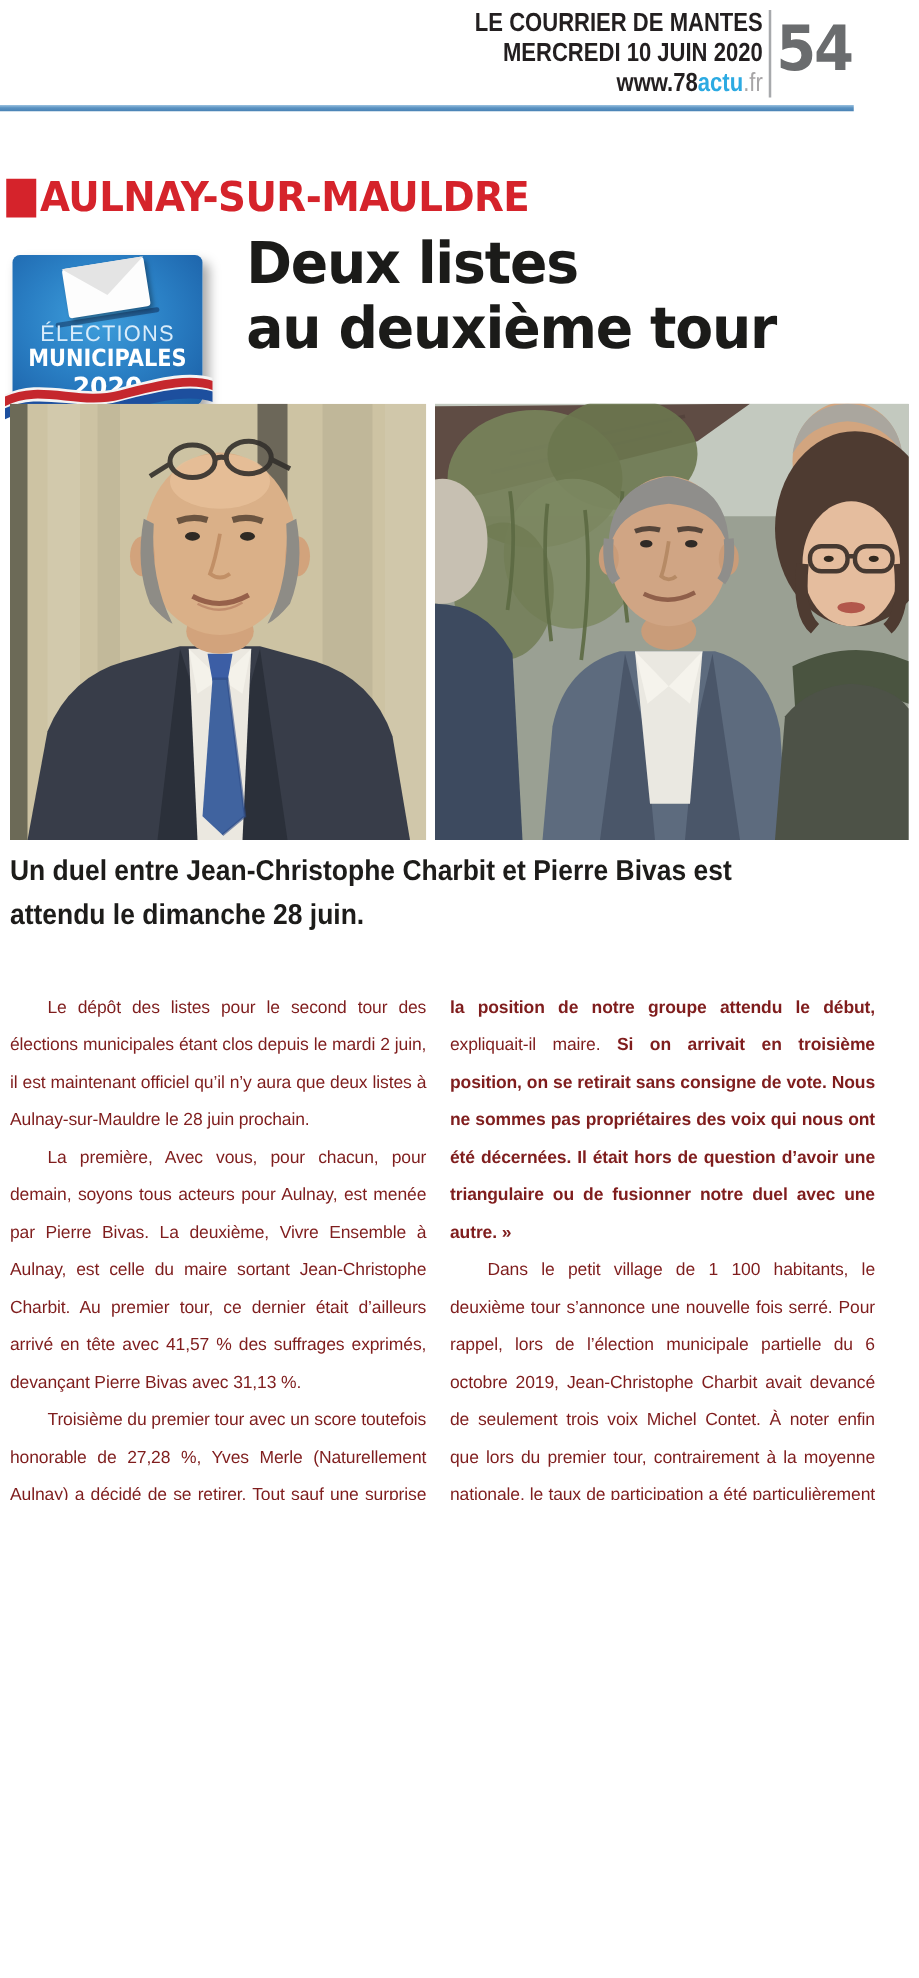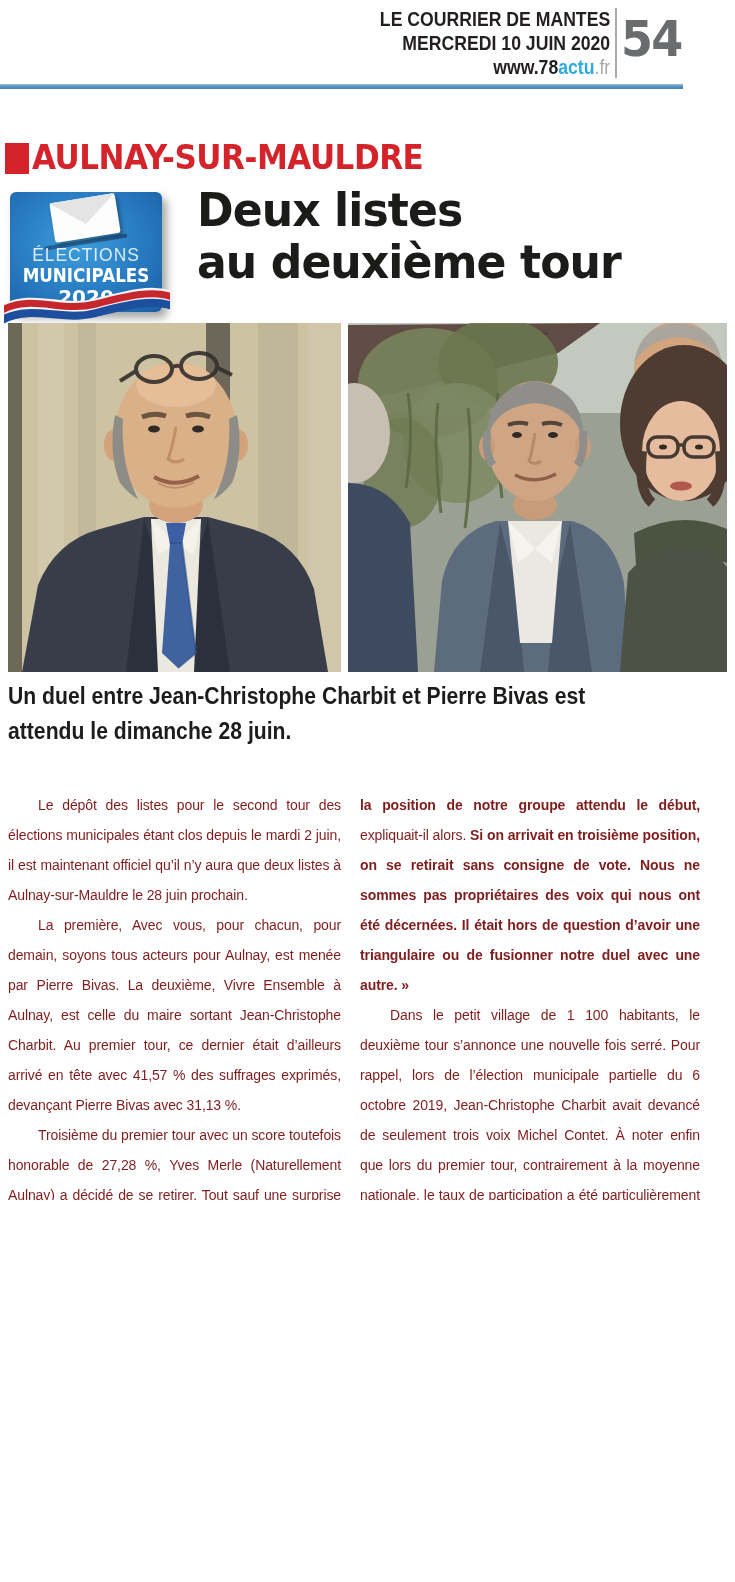--- a/index.html
+++ b/index.html
@@ -20,21 +20,21 @@
              background:linear-gradient(to bottom,#9cc2e0 0%,#5b93c2 45%,#4982b5 100%);}
 
   
   .kicker{position:absolute;left:5px;top:141px;display:flex;align-items:flex-end;}
   .kicker-square{width:24px;height:31px;background:#d5232b;margin-right:3px;}
   .kicker-label{font-family:"DejaVu Sans",sans-serif;font-weight:700;font-size:33px;
                 color:#d5232b;letter-spacing:-0.5px;line-height:1;
                 transform:scaleX(0.94);transform-origin:left center;white-space:nowrap;}
 
   
-  .badge{position:absolute;left:10px;top:192px;width:152px;height:120px;border-radius:6px;
+  .badge{position:absolute;left:10px;top:204px;width:152px;height:120px;border-radius:6px;
          background:radial-gradient(ellipse at 45% 42%,#3f9fdc 0%,#2a7fc4 48%,#1a5da4 100%);
          box-shadow:5px 6px 9px rgba(0,0,0,0.35);}
   .env{position:absolute;left:42px;top:6px;width:66px;height:40px;background:#fdfdfd;
        transform:rotate(-9deg);border-radius:3px;box-shadow:2px 3px 4px rgba(0,0,0,0.35);}
   .env:before{content:'';position:absolute;left:0;top:0;width:0;height:0;
        border-left:33px solid transparent;border-right:33px solid transparent;
        border-top:26px solid #e4e4e4;}
   .env-slot{position:absolute;left:34px;top:48px;width:84px;height:4px;background:rgba(0,0,30,0.35);
        transform:rotate(-9deg);border-radius:2px;}
   .badge-l1{position:absolute;top:53px;width:100%;text-align:center;color:#d9ecfa;
@@ -227,18 +227,18 @@
     <span>attendu le dimanche 28 juin.</span>
   </p>
 
   <div class="col col-left">
       <p class="para indent"><span>Le dépôt des listes pour le second tour des élections municipales étant clos depuis le mardi 2 juin, il est maintenant officiel qu’il n’y aura que deux listes à Aulnay-sur-Mauldre le 28 juin prochain.</span></p>
       <p class="para indent"><span>La première, Avec vous, pour chacun, pour demain, soyons tous acteurs pour Aulnay, est menée par Pierre Bivas. La deuxième, Vivre Ensemble à Aulnay, est celle du maire sortant Jean-Christophe Charbit. Au premier tour, ce dernier était d’ailleurs arrivé en tête avec 41,57 % des suffrages exprimés, devançant Pierre Bivas avec 31,13 %.</span></p>
       <p class="para indent"><span>Troisième du premier tour avec un score toutefois honorable de 27,28 %, Yves Merle (Naturellement Aulnay) a décidé de se retirer. Tout sauf une surprise puisqu’il nous confiait dès la mi-mars sa volonté de se mettre en retrait. </span><span class="b">« C’était</span></p>
     </div>
   <div class="col col-right">
 
-  <p class="para"><span class="b">la position de notre groupe attendu le début,</span><span> expliquait-il alors. </span><span class="b">Si on arrivait en troisième position, on se retirait sans consigne de vote. Nous ne sommes pas propriétaires des voix qui nous ont été décernées. Il était hors de question d’avoir une triangulaire ou de fusionner notre duel avec une autre. »</span></p>
+  <p class="para"><span class="b">la position de notre groupe attendu le début,</span><span> expliquait-il maire. </span><span class="b">Si on arrivait en troisième position, on se retirait sans consigne de vote. Nous ne sommes pas propriétaires des voix qui nous ont été décernées. Il était hors de question d’avoir une triangulaire ou de fusionner notre duel avec une autre. »</span></p>
       <p class="para indent"><span>Dans le petit village de 1 100 habitants, le deuxième tour s’annonce une nouvelle fois serré. Pour rappel, lors de l’élection municipale partielle du 6 octobre 2019, Jean-Christophe Charbit avait devancé de seulement trois voix Michel Contet. À noter enfin que lors du premier tour, contrairement à la moyenne nationale, le taux de participation a été particulièrement élevé, culminant à près de 72 % des inscrits.</span></p>
       <p class="byline">F.Dé.</p>
     </div>
 
 </div>
 
 </body></html>

